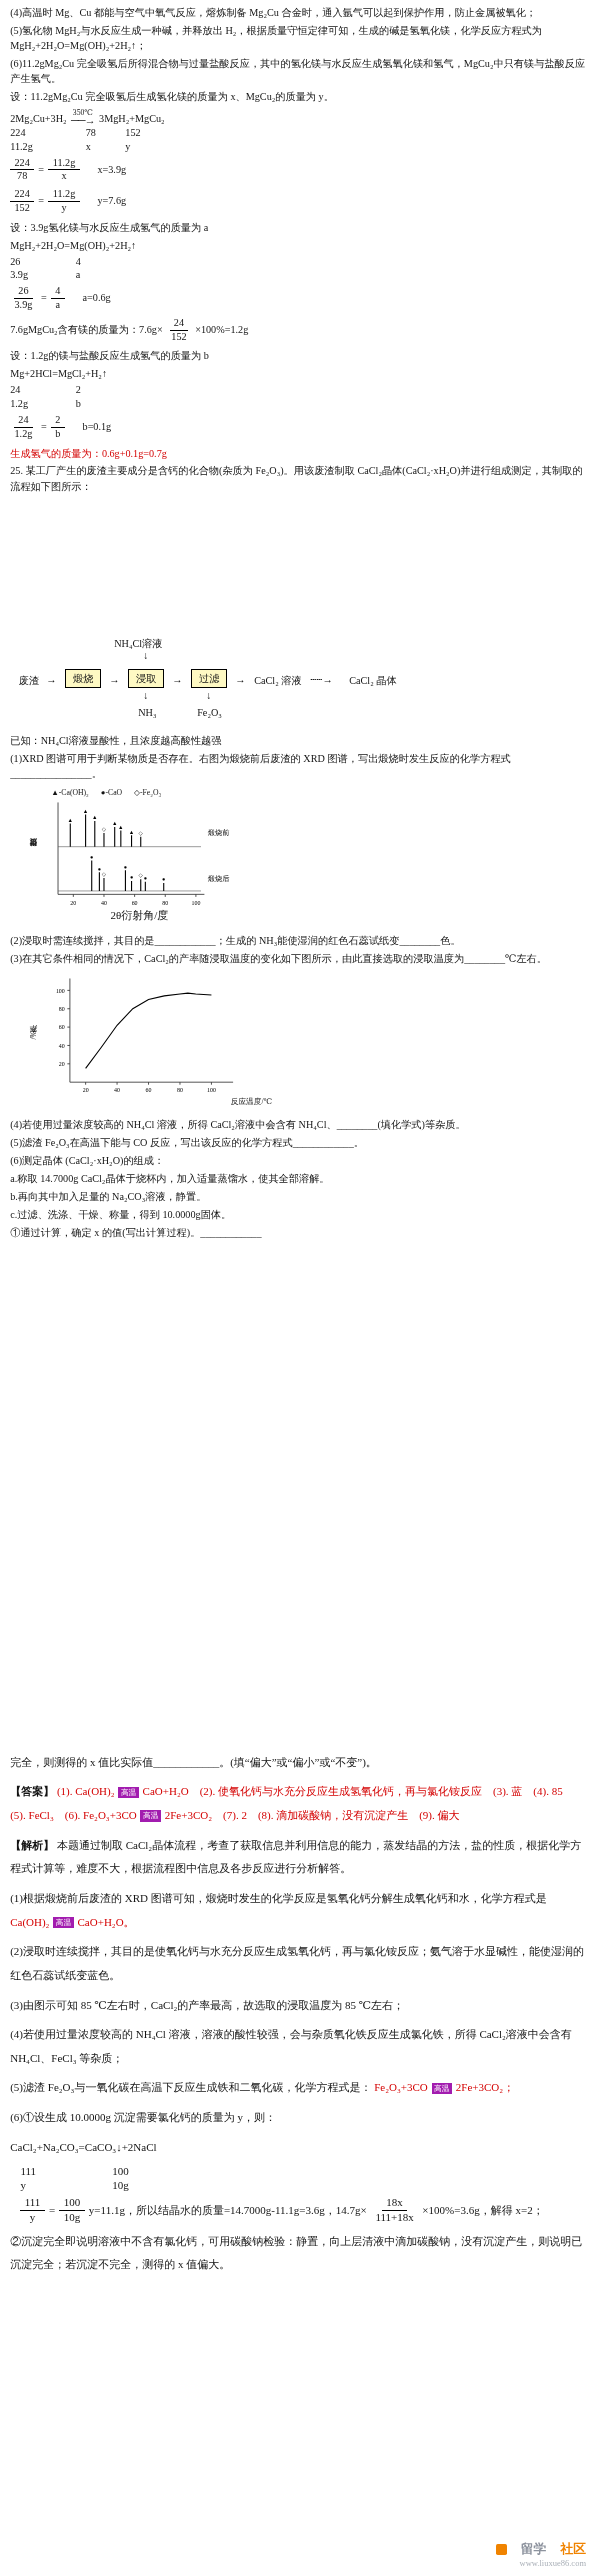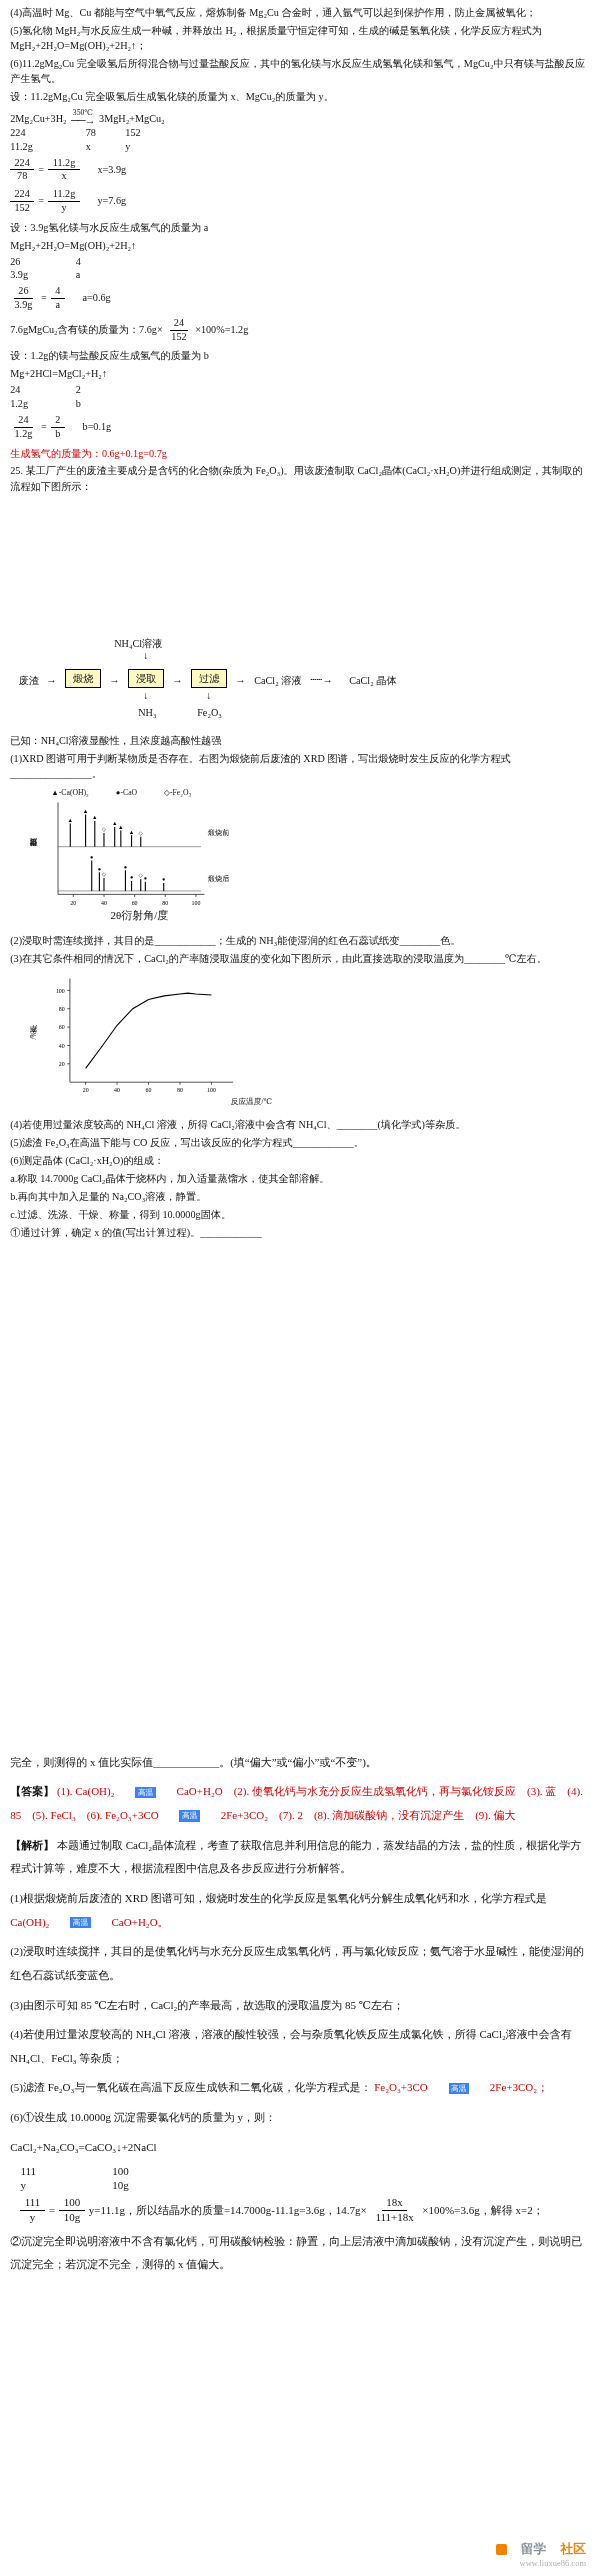--- a/index.html
+++ b/index.html
@@ -18,29 +18,29 @@
   .prop{display:flex;align-items:center;flex-wrap:wrap;gap:4.3px;margin:5.1px 0;line-height:1.25}
   .frac{display:inline-flex;flex-direction:column;align-items:center}
   .frac .fn{padding:0 4.3px;border-bottom:0.9px solid #000}
   .frac .fd{padding:0 4.3px}
   .pres{margin-left:13.6px}
   .flow{position:relative;height:89px;margin:143px 0 6.8px 0;font-size:10.2px}
   .fbox{position:absolute;border:0.9px solid #000;padding:1.7px 6.8px;background:#fef9c3}
   .flabel{position:absolute;white-space:nowrap}
   .farr{position:absolute}
   figure{margin:6.8px 0 10.2px 19px;padding:0}
-  .legend{display:flex;gap:27px;font-size:7.7px;margin:0 0 1.7px 22px}
+  .legend{display:flex;gap:12px;font-size:7.7px;margin:0 0 1.7px 22px}
   .plotrow{display:flex;align-items:center}
   .ylab{writing-mode:vertical-rl;transform:rotate(180deg);font-size:7.7px;margin-right:1.7px}
   .xlab{font-size:11px;text-align:center;width:200px;margin-left:10.2px}
   .xlab2{font-size:7.7px;text-align:right;width:204px;margin-left:39px}
   .sec-bottom{margin-top:511px;font-size:11px}
   .sec-bottom .bln{line-height:2.15;margin:0 0 6px}
   .blab{font-weight:bold}
-  .chip{display:inline-block;background:#3b82f6;color:#fff;font-size:7.7px;line-height:1.5;padding:0 2.6px;margin:0 18px;vertical-align:0.9px}
+  .chip{display:inline-block;background:#a21caf;color:#fff;font-size:7.7px;line-height:1.5;padding:0 2.6px;margin:0 1px;vertical-align:0.9px}
   .bnrow{margin:1.7px 0 1.7px 10.2px}
   .bnrow span{display:inline-block}
   .beq{margin-left:10.2px}
   .bprop{margin-left:10.2px}
   .watermark{position:absolute;right:12px;bottom:8.5px;text-align:right}
   .wm-row{display:flex;align-items:center;gap:14px;justify-content:flex-end}
   .wm-ico{width:11px;height:11px;background:#f08300;display:inline-block;border-radius:1.7px}
   .wm-t1{font-size:12.8px;font-weight:bold;color:#8d939e}
   .wm-t2{font-size:12.8px;font-weight:bold;color:#f08300}
   .wm-url{font-size:8.5px;color:#aab0b8}

